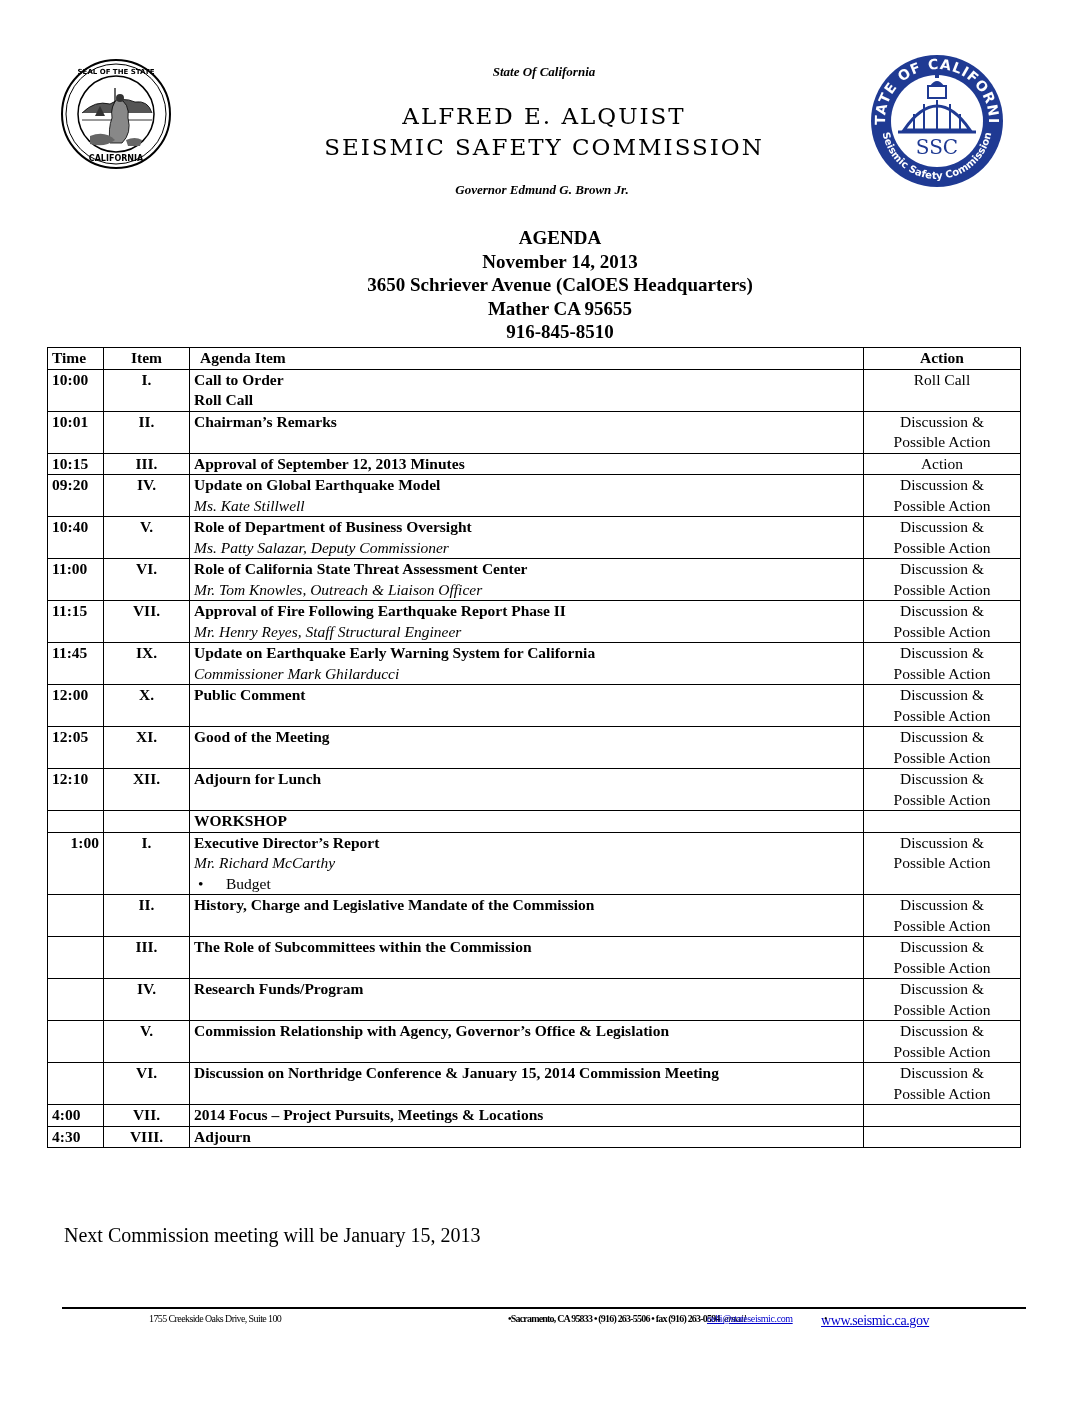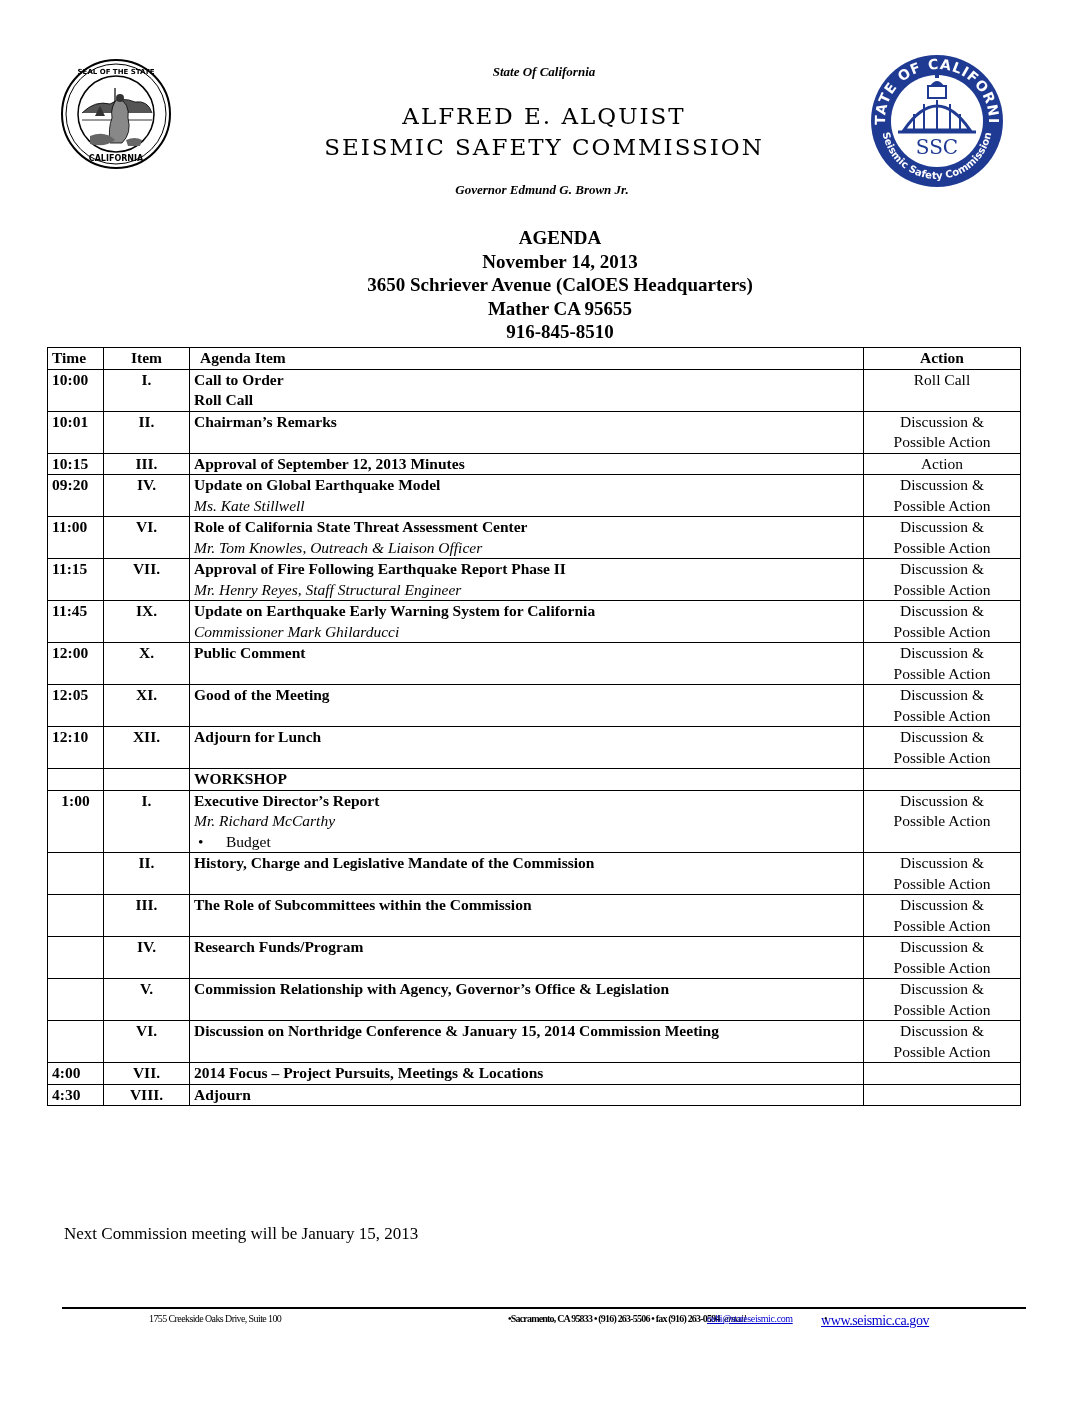--- a/index.html
+++ b/index.html
@@ -32,23 +32,23 @@
   table.agenda th.agenda-col { text-align: left; padding-left: 10px; }
   td.time { width: 47px; font-weight: bold; text-align: left; }
   td.item { width: 77px; font-weight: bold; text-align: center; }
   td.desc { padding-left: 10px; }
   td.action { width: 148px; text-align: center; vertical-align: middle; }
   .title { font-weight: bold; display: block; }
   .speaker { font-style: italic; display: block; }
   .bullet { display: block; padding-left: 4px; }
   .bullet .dot { display: inline-block; width: 28px; }
   tr.workshop .title { font-weight: bold; }
-  td.center-time { text-align: center; }
-
-  .next-meeting { position: absolute; left: 64px; top: 1224px; font-size: 17px; }
+  td.center-time { text-align: right; }
+
+  .next-meeting { position: absolute; left: 64px; top: 1224px; font-size: 20px; }
 
   .footer-rule { position: absolute; left: 62px; top: 1307px; width: 964px; height: 1.5px; background: #000; }
   .footer-addr { position: absolute; left: 149px; top: 1313px; font-size: 10px; letter-spacing: -0.6px; }
   .footer-phone { position: absolute; left: 508px; top: 1313px; font-size: 10px; letter-spacing: -0.8px; font-weight: bold; }
   .footer-email-label { position: absolute; left: 680px; top: 1313px; font-size: 10px; font-style: italic; margin-left: 44px; }
   .footer-email { position: absolute; left: 707px; top: 1313px; font-size: 10px; color: #0000cc; text-decoration: underline; letter-spacing: -0.4px; }
   .footer-sep { position: absolute; left: 824px; top: 1313px; font-size: 10px; }
   .footer-web { position: absolute; left: 821px; top: 1313px; font-size: 14px; color: #0000cc; text-decoration: underline; letter-spacing: -0.4px; }
 </style>
 </head>
@@ -150,20 +150,32 @@
         <td class="desc">
           <span class="title">Update on Global Earthquake Model</span>
           <span class="speaker">Ms. Kate Stillwell</span>
         </td>
         <td class="action">
           <span style="display:block">Discussion &amp;</span>
           <span style="display:block">Possible Action</span>
         </td>
       </tr>
       <tr>
+        <td class="time">10:40</td>
+        <td class="item">V.</td>
+        <td class="desc">
+          <span class="title">Role of Department of Business Oversight</span>
+          <span class="speaker">Ms. Patty Salazar, Deputy Commissioner</span>
+        </td>
+        <td class="action">
+          <span style="display:block">Discussion &amp;</span>
+          <span style="display:block">Possible Action</span>
+        </td>
+      </tr>
+      <tr>
         <td class="time">11:00</td>
         <td class="item">VI.</td>
         <td class="desc">
           <span class="title">Role of California State Threat Assessment Center</span>
           <span class="speaker">Mr. Tom Knowles, Outreach &amp; Liaison Officer</span>
         </td>
         <td class="action">
           <span style="display:block">Discussion &amp;</span>
           <span style="display:block">Possible Action</span>
         </td>

